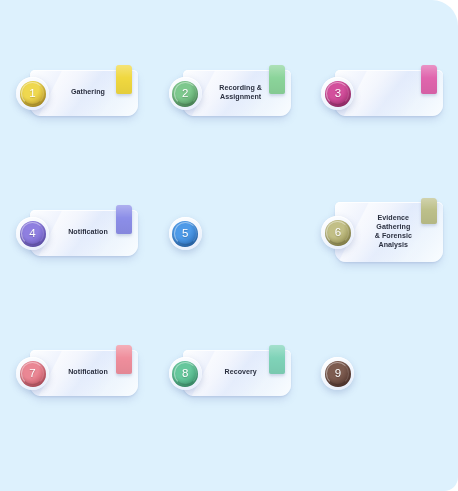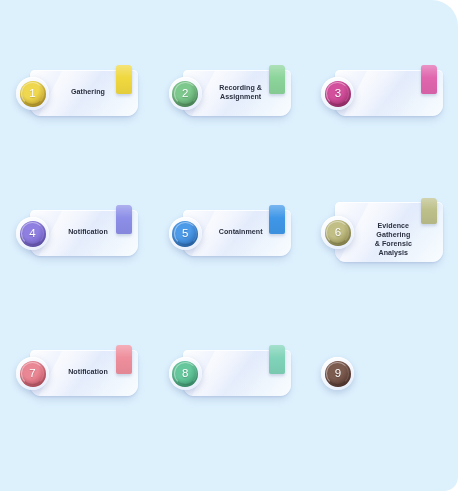--- a/index.html
+++ b/index.html
@@ -173,21 +173,21 @@
     font-weight: normal;
     color: #ffffff;
     line-height: 1;
     text-shadow: 0 1px 1px rgba(0,0,0,0.20);
     z-index: 2;
   }
 
   
   .step.tall { top: 14px; height: 62px; }
   .step.tall .card { height: 60px; }
-  .step.tall .label { height: 60px; margin-top: 8px; }
+  .step.tall .label { height: 60px; }
   .step.tall .badge { top: 14px; }
   .step.tall .flag { height: 26px; top: -4px; }
 </style>
 </head>
 <body>
 
 <div id="canvas" style="background: rgb(221, 241, 253);">
   <div class="grid" id="grid">
       <div class="cell r1 c1">
         <div class="step">
@@ -236,24 +236,20 @@
           </div>
           <div class="badge">
             <div class="disc" style="background: radial-gradient(circle at 34% 28%, rgb(143, 127, 224) 0%, rgb(143, 127, 224) 38%, rgb(90, 72, 176) 100%);">
               <span class="num">4</span>
             </div>
           </div>
         </div>
       </div>
       <div class="cell r2 c2">
         <div class="step">
-          <div class="card">
-            <div class="flag" style="background: rgb(63, 151, 232);"></div>
-            <div class="label">Containment</div>
-          </div>
           <div class="badge">
             <div class="disc" style="background: radial-gradient(circle at 34% 28%, rgb(77, 154, 232) 0%, rgb(77, 154, 232) 38%, rgb(29, 92, 168) 100%);">
               <span class="num">5</span>
             </div>
           </div>
         </div>
       </div>
       <div class="cell r2 c3">
         <div class="step tall">
           <div class="card">
@@ -280,20 +276,21 @@
             <div class="disc" style="background: radial-gradient(circle at 34% 28%, rgb(234, 135, 148) 0%, rgb(234, 135, 148) 38%, rgb(178, 63, 80) 100%);">
               <span class="num">7</span>
             </div>
           </div>
         </div>
       </div>
       <div class="cell r3 c2">
         <div class="step">
           <div class="card">
             <div class="flag" style="background: rgb(127, 211, 184);"></div>
+            <div class="label">Recovery</div>
           </div>
           <div class="badge">
             <div class="disc" style="background: radial-gradient(circle at 34% 28%, rgb(102, 199, 156) 0%, rgb(102, 199, 156) 38%, rgb(46, 138, 98) 100%);">
               <span class="num">8</span>
             </div>
           </div>
         </div>
       </div>
       <div class="cell r3 c3">
         <div class="step">

